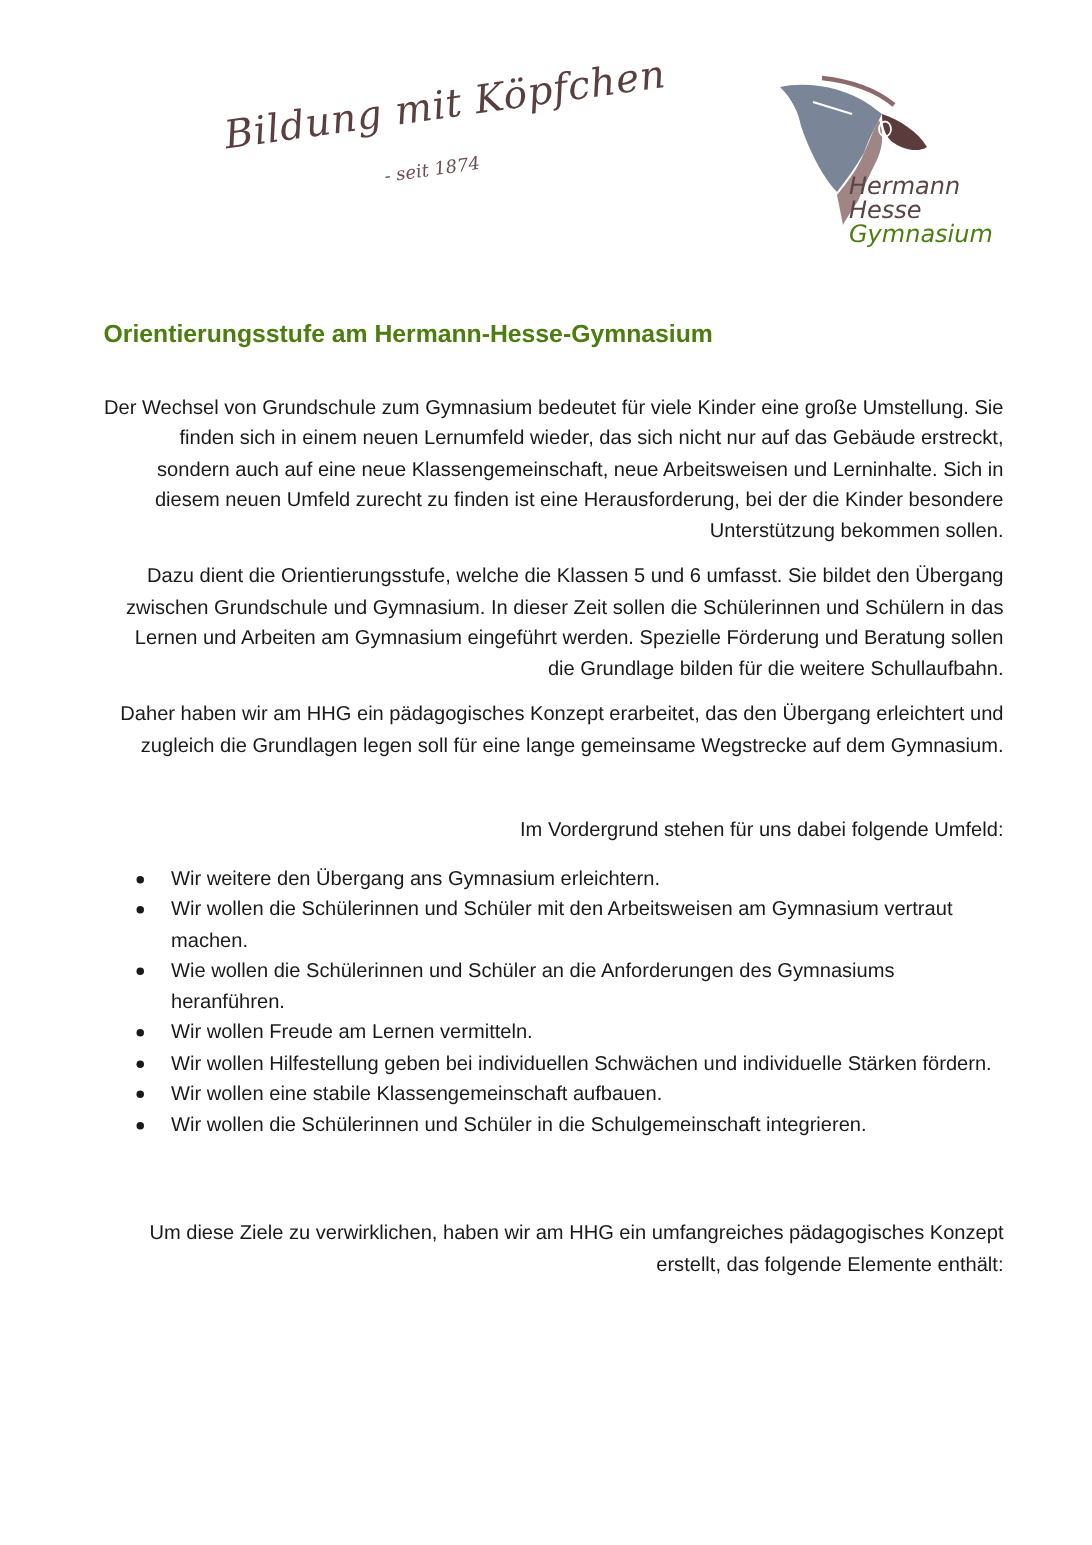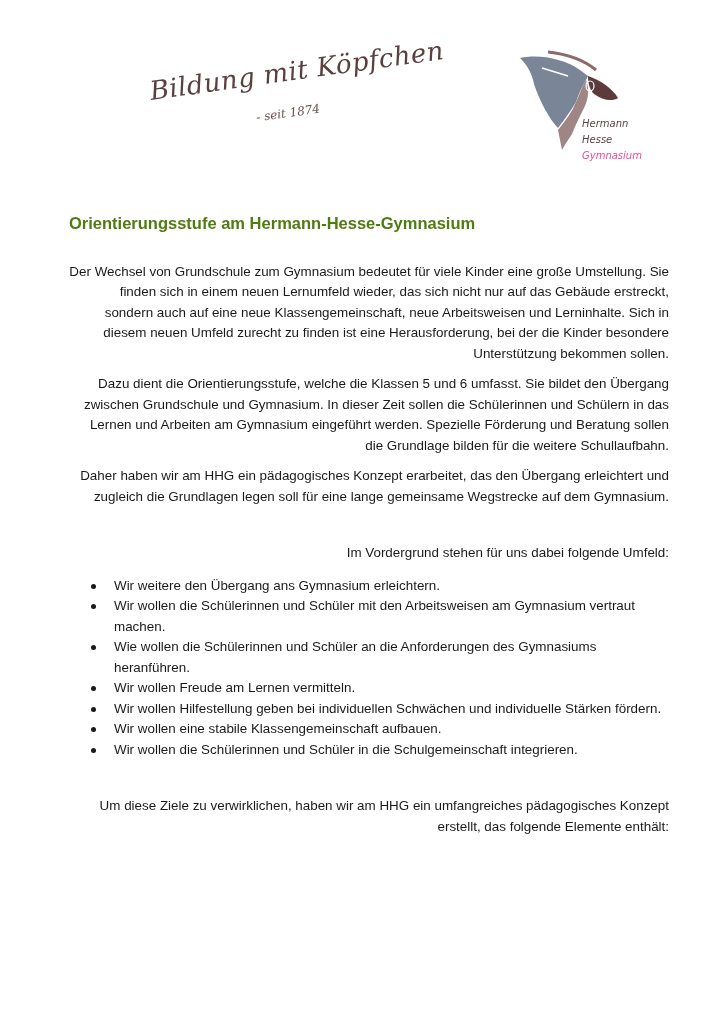--- a/index.html
+++ b/index.html
@@ -7,34 +7,34 @@
          font-family: "Liberation Sans", sans-serif; color: #1a1a1a; }
   .slogan { position: absolute; left: 152px; top: 62px; width: 280px; height: 70px; }
   .slogan-main { position: absolute; left: 0; top: 14px; font-family: "DejaVu Serif", serif;
          font-style: italic; font-size: 26px; color: #5a3f3f; transform: rotate(-8deg);
          transform-origin: left bottom; white-space: nowrap; letter-spacing: 0.5px; }
   .slogan-sub { position: absolute; left: 104px; top: 44px; font-family: "DejaVu Serif", serif;
          font-style: italic; font-size: 12px; color: #6a5050; transform: rotate(-8deg);
          white-space: nowrap; }
   .logo { position: absolute; left: 518px; top: 50px; width: 150px; height: 120px; }
   .logo svg { position: absolute; left: 0; top: 0; }
-  .logo-text { position: absolute; left: 64px; top: 66px; font-family: "DejaVu Sans", sans-serif;
-         font-style: italic; font-size: 10px; line-height: 16px; }
+  .logo-text { position: absolute; left: 48px; top: 66px; font-family: "DejaVu Sans", sans-serif;
+         font-style: italic; font-size: 16px; line-height: 16px; }
   .logo-line1 { color: #5a4545; }
   .logo-line2 { color: #5a4545; }
-  .logo-line3 { color: #ec4899; }
+  .logo-line3 { color: #4d7c0f; }
   .doc { position: absolute; left: 69px; top: 213px; width: 600px; font-size: 13.4px; line-height: 20.5px; }
   .title { font-weight: bold; font-size: 16.5px; margin: 0 0 28px 0; color: #4d7c0f; }
   .para { margin: 0 0 10px 0; text-align: right; }
   .intro { margin-top: 36px; margin-bottom: 12px; }
   ul.goals { list-style: none; margin: 0; padding: 0 0 0 45px; }
   ul.goals li { position: relative; margin: 0; }
   ul.goals li .bullet { position: absolute; left: -23px; top: 8px; width: 5px; height: 5px;
          border-radius: 50%; background: #1a1a1a; }
-  .outro { margin-top: 36px; }
+  .outro { margin-top: 52px; }
 </style>
 </head>
 <body>
 
 <div class="slogan">
   <div class="slogan-main">Bildung mit Köpfchen</div>
   <div class="slogan-sub">- seit 1874</div>
 </div>
 
 <div class="logo">

